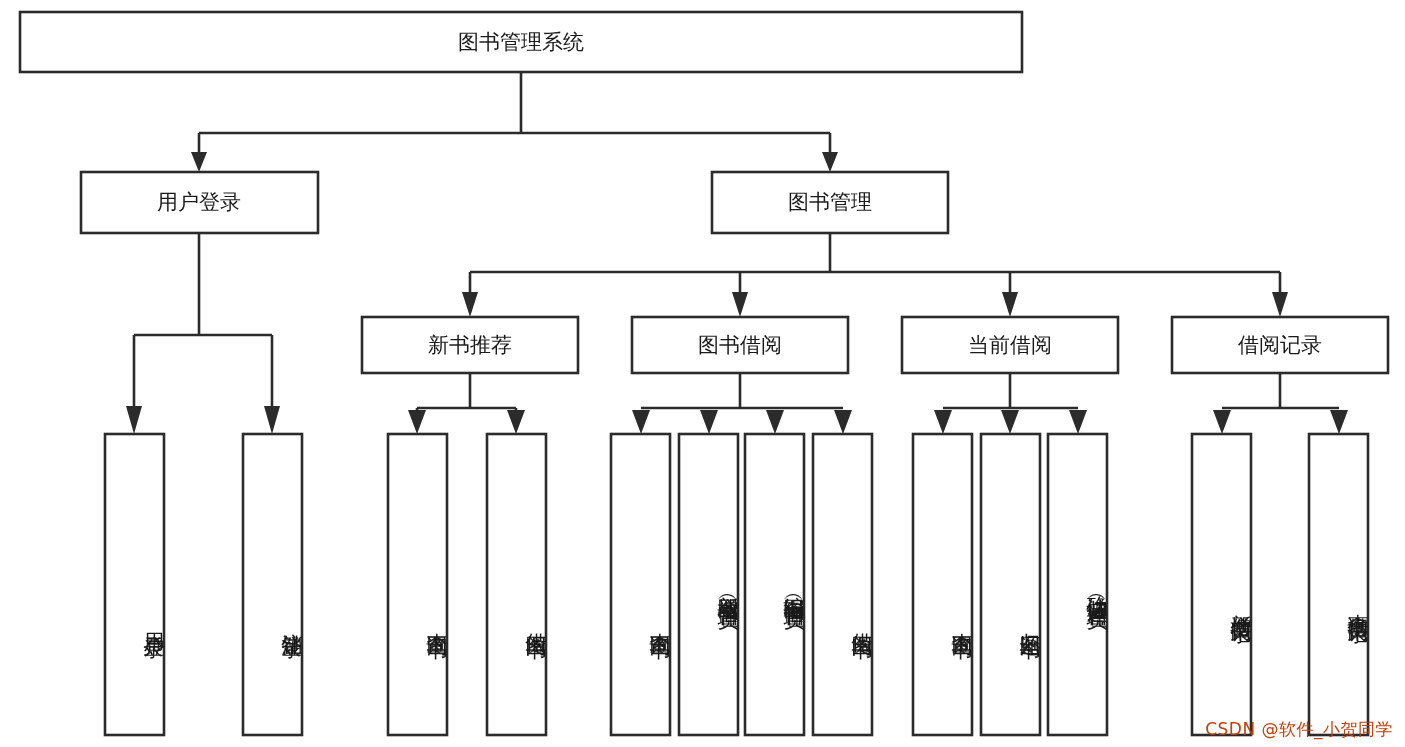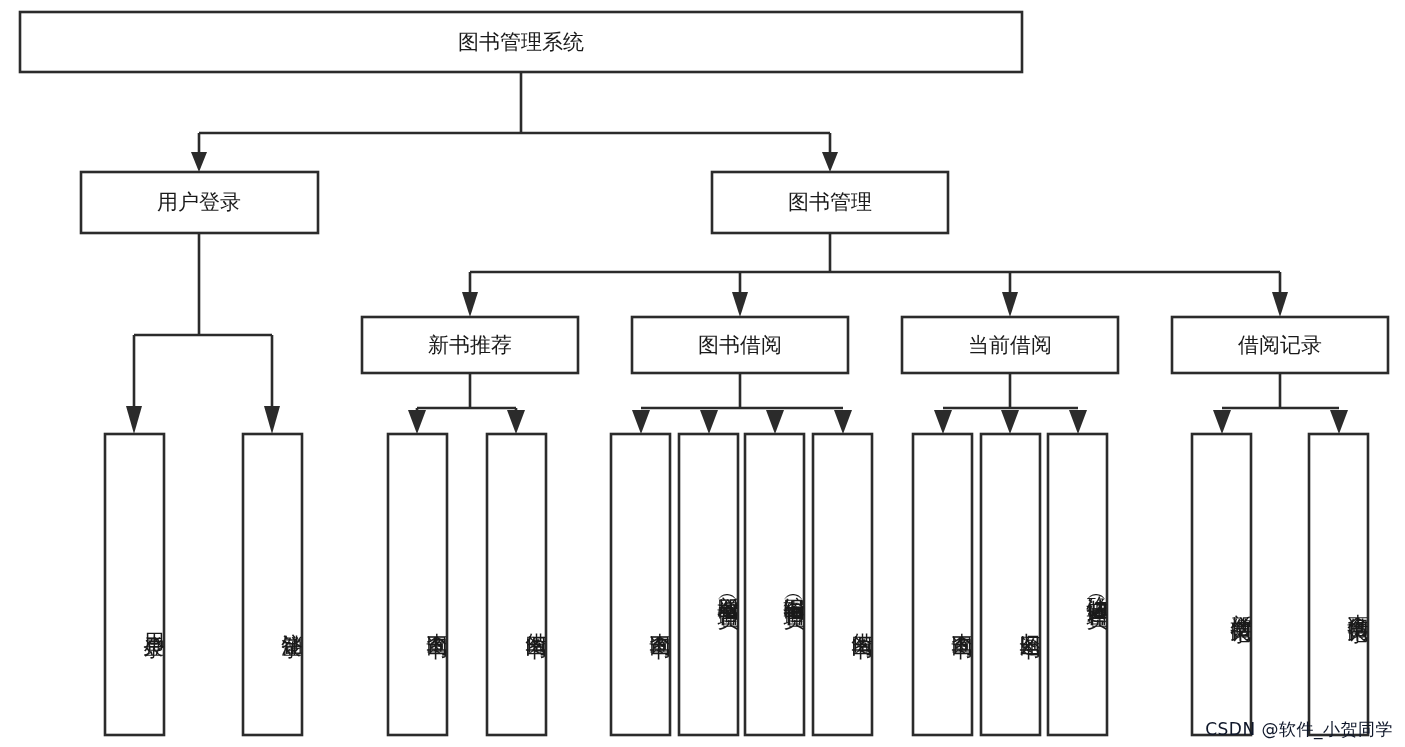--- a/index.html
+++ b/index.html
@@ -63,21 +63,21 @@
     align-items: flex-start;
     justify-content: center;
     pointer-events: none;
   }
   .watermark {
     position: absolute;
     right: 12px;
     bottom: 6px;
     font-family: "DejaVu Sans", "Liberation Sans", sans-serif;
     font-size: 17px;
-    color: #0f172a;
+    color: #c2410c;
     letter-spacing: 0.5px;
     white-space: nowrap;
   }
 </style>
 </head>
 <body>
 
 <div id="diagram-root">
 
   <svg id="flowchart" viewBox="0 0 1405 747">

